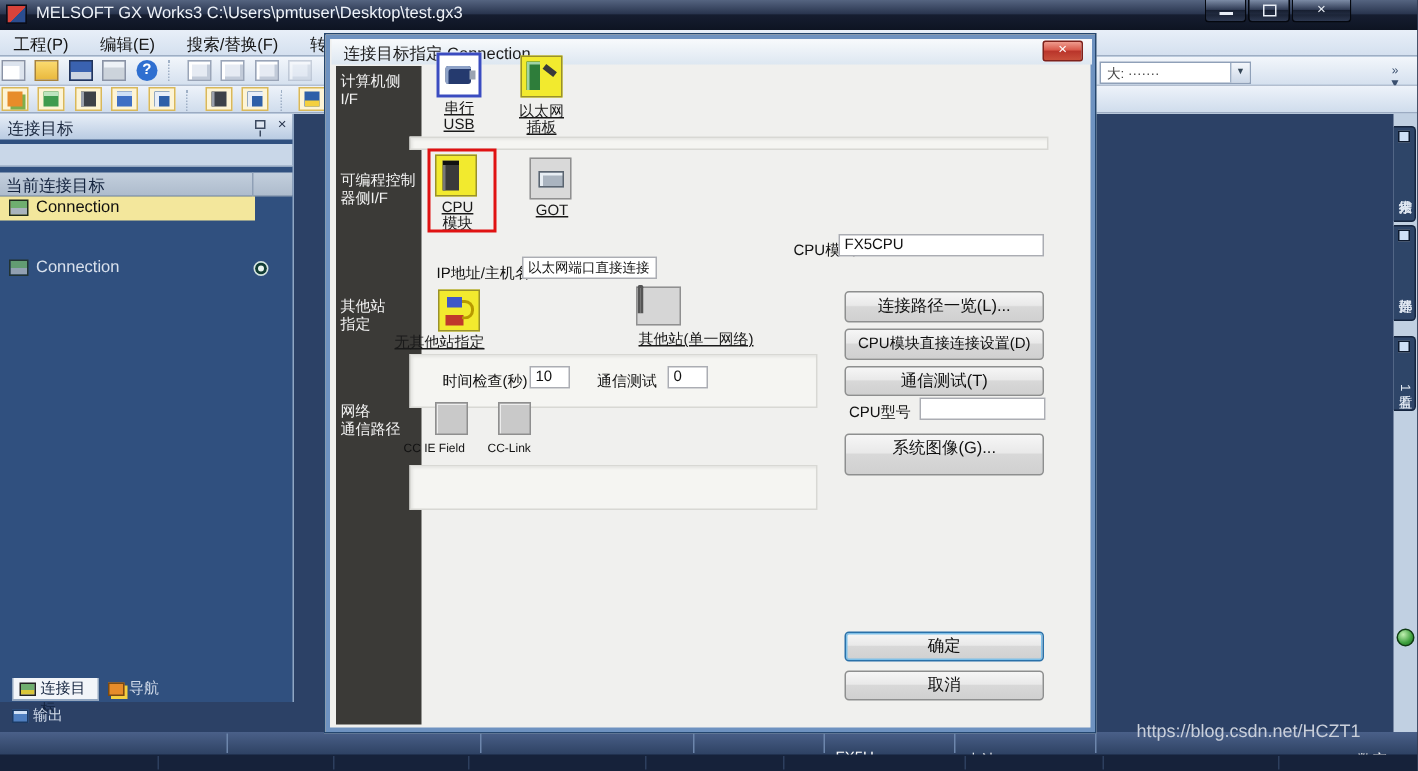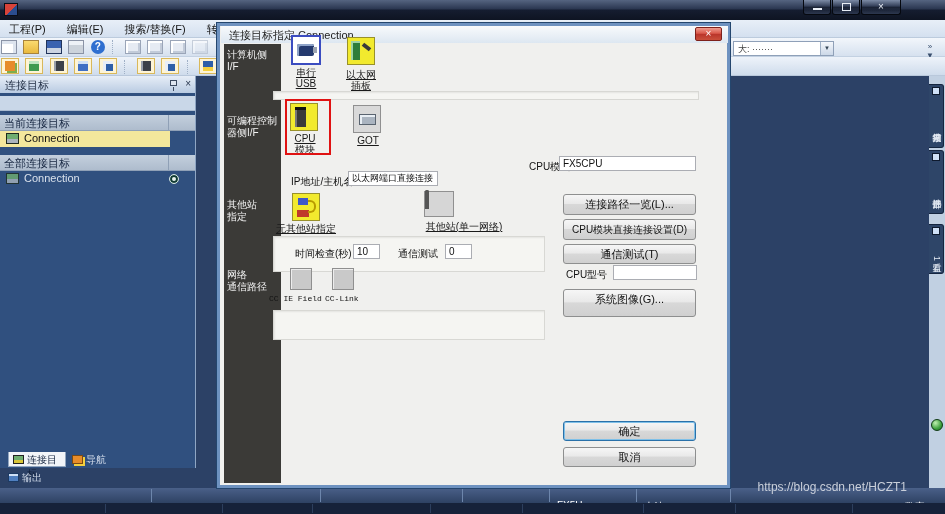--- a/index.html
+++ b/index.html
@@ -111,32 +111,33 @@
   .icon-nost b {right:3px;top:6px;width:8px;height:13px;border:2px solid #b89a00;border-left:none;border-radius:0 6px 6px 0}
   .icon-other {left:207px;top:168px;width:30px;height:26px;background:#d6d6d6;border:1px solid #909090}
   .icon-other b {left:6px;top:3px;width:17px;height:11px;border:2px solid #555;border-bottom:none;border-radius:8px 8px 0 0}
   .icon-other i {left:3px;top:14px;width:7px;height:8px;background:#c0392b}
   .icon-other em {left:19px;top:14px;width:7px;height:8px;background:#c0392b}
   .ilabel {font-size:10px;color:#1a1a1a;text-align:center;text-decoration:underline;white-space:pre-line;line-height:11px}
   .flabel {font-size:10px;color:#111;white-space:nowrap}
   .tfield {background:#fff;border:1px solid #abadb3;font-size:10px;padding:0 3px;height:15px;font-family:"Liberation Sans",sans-serif;color:#111}
   .sunken {background:#f5f5f2;border:1px solid #d8d8d4;box-shadow:inset 1px 1px 2px rgba(0,0,0,.07)}
   .sq22 {width:22px;height:22px;background:#c9c9c9;border:1px solid #8f8f8f;box-shadow:inset 1px 1px 0 #ededed}
-  .mono8 {font-family:Liberation Mono, monospace;font-size:8px;color:#111;white-space:nowrap}
+  .mono8 {font-family:Liberation Sans, sans-serif;font-size:8px;color:#111;white-space:nowrap}
   .wbtn {left:346px;width:133px;height:21px;background:linear-gradient(#f6f6f6,#e9e9e9 45%,#d8d8d8 50%,#d0d0d0);border:1px solid #8e8f8f;border-radius:3px;font-size:11px;color:#111;text-align:center;line-height:19px;cursor:default}
   .wbtn.small {font-size:10px}
   .wbtn.default {border:1px solid #2a71a9;box-shadow:inset 0 0 0 1px #7fc0e8}
 </style>
 </head>
 <body>
 
 <div id="app">
 
   <div class="titlebar">
     <span class="appicon"></span>
+    <span class="title-text">MELSOFT GX Works3 C:\Users\pmtuser\Desktop\test.gx3</span>
   </div>
   <span class="wc wc-min">
       <span class="minbar"></span>
     </span>
   <span class="wc wc-max">
       <span class="maxbox"></span>
     </span>
   <span class="wc wc-close">×</span>
 
   <div class="menubar">
@@ -196,24 +197,20 @@
     </div>
     <div class="lp-tools"></div>
     <div class="sect-h" style="top:39px">
       <span class="t">当前连接目标</span>
       <span class="cell"></span>
     </div>
     <div class="row-sel" style="top:55px">
       <span class="conn-ico"></span>
       <span class="row-lbl">Connection</span>
     </div>
-    <div class="sect-h" style="top:79px">
-      <span class="t">全部连接目标</span>
-      <span class="cell"></span>
-    </div>
     <div class="row-dark" style="top:95px">
       <span class="conn-ico" style="opacity:.8"></span>
       <span class="row-lbl">Connection</span>
       <span class="target-ico"></span>
     </div>
   </div>
 
   <div class="btab active" style="left:8px;top:452px;width:58px">
     <span class="ti ti-conn"></span>
     <span style="left:18px;top:1px">连接目标</span>
@@ -285,21 +282,21 @@
     <span class="flabel" style="left:312px;top:137px">CPU模式</span>
     <input class="tfield" style="left: 342px; top: 133px; width: 137px;" readonly="" value="FX5CPU">
     <span class="flabel" style="left:74px;top:152px">IP地址/主机名</span>
     <input class="tfield" style="left: 131px; top: 148px; width: 90px; font-size: 9px;" readonly="" value="以太网端口直接连接">
 
     <div class="icon28 icon-nost">
         <i></i>
         <em></em>
         <b></b>
       </div>
-    <span class="ilabel" style="left:54px;top:200px;width:70px">无其他站指定</span>
+    <span class="ilabel" style="left:41px;top:200px;width:70px">无其他站指定</span>
     <div class="icon-other"><b></b><i></i><em></em></div>
     <span class="ilabel" style="left:197px;top:198px;width:100px">其他站(单一网络)</span>
 
     <div class="sunken" style="left:56px;top:213px;width:272px;height:36px"></div>
     <span class="flabel" style="left:78px;top:224px">时间检查(秒)</span>
     <input class="tfield" style="left: 136px; top: 221px; width: 27px;" readonly="" value="10">
     <span class="flabel" style="left:181px;top:224px">通信测试</span>
     <input class="tfield" style="left: 228px; top: 221px; width: 27px;" readonly="" value="0">
 
     <div class="sq22" style="left:73px;top:245px"></div>

